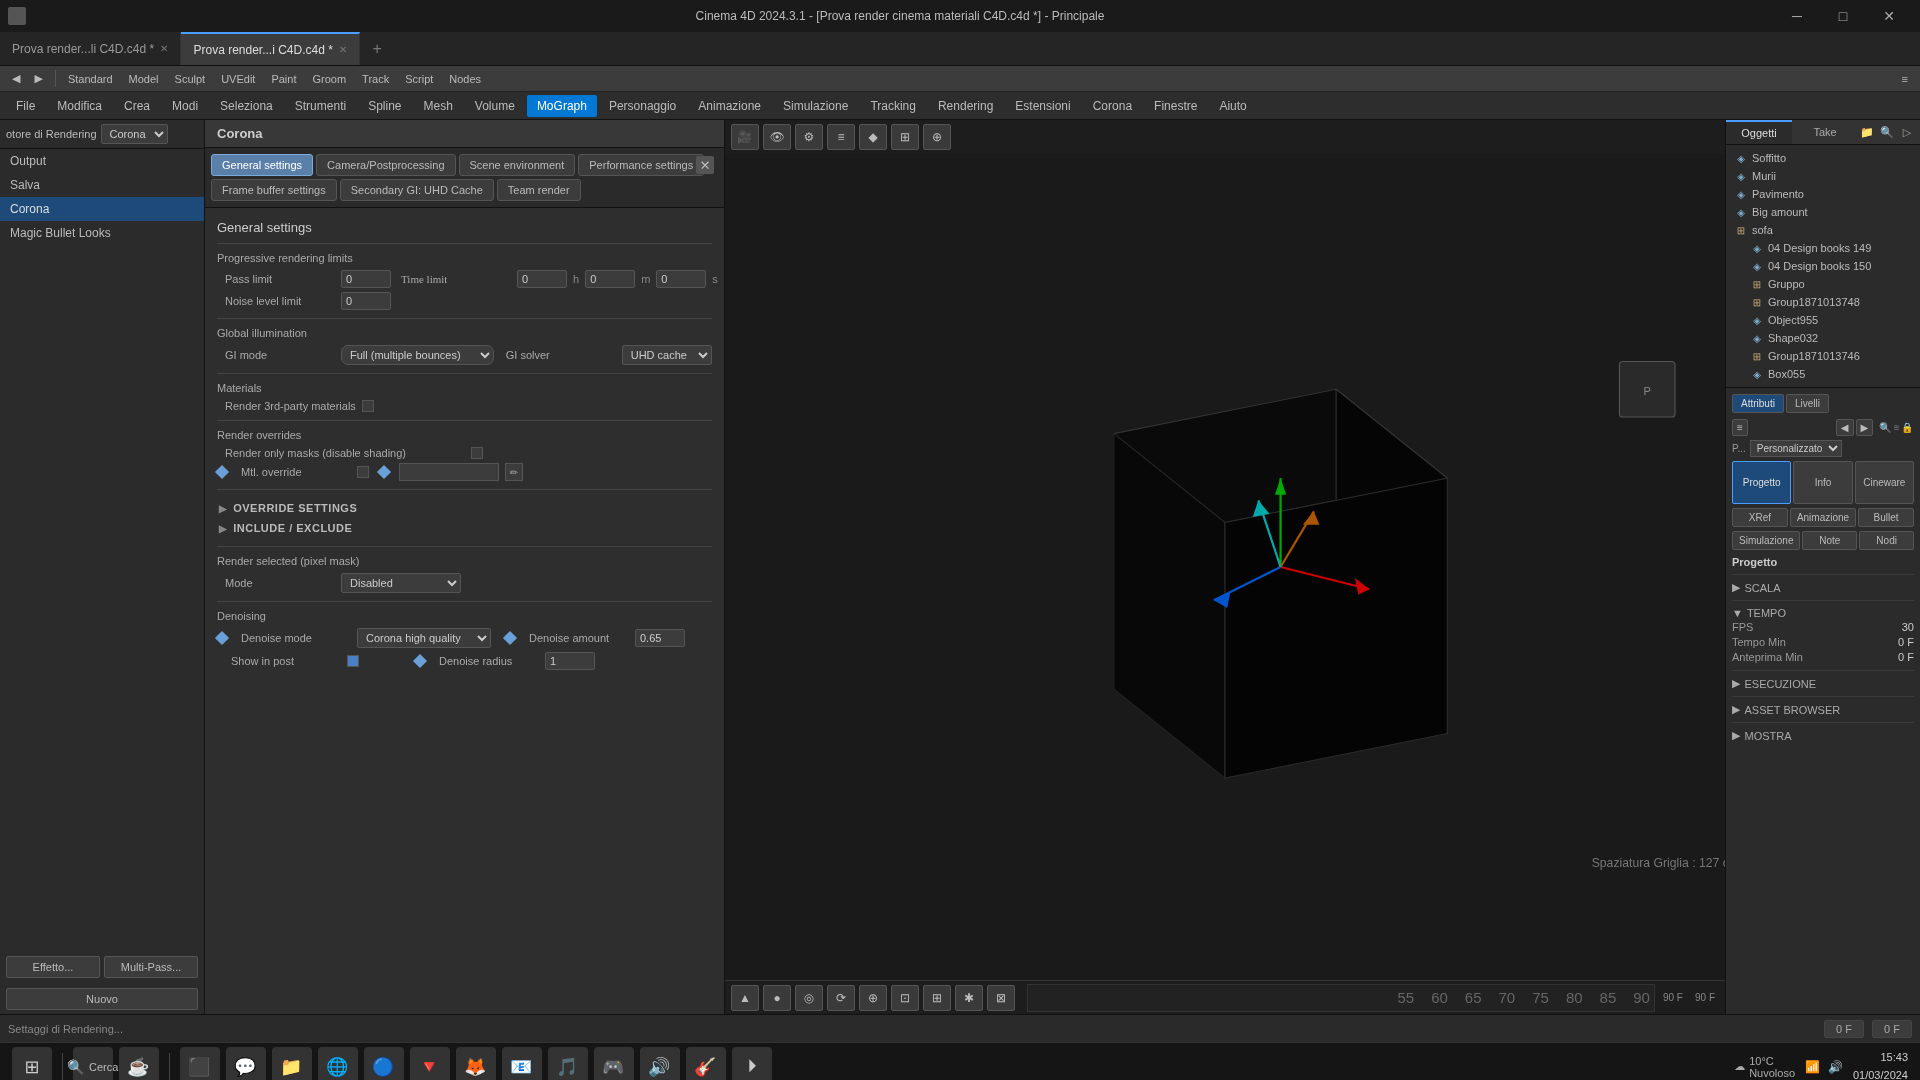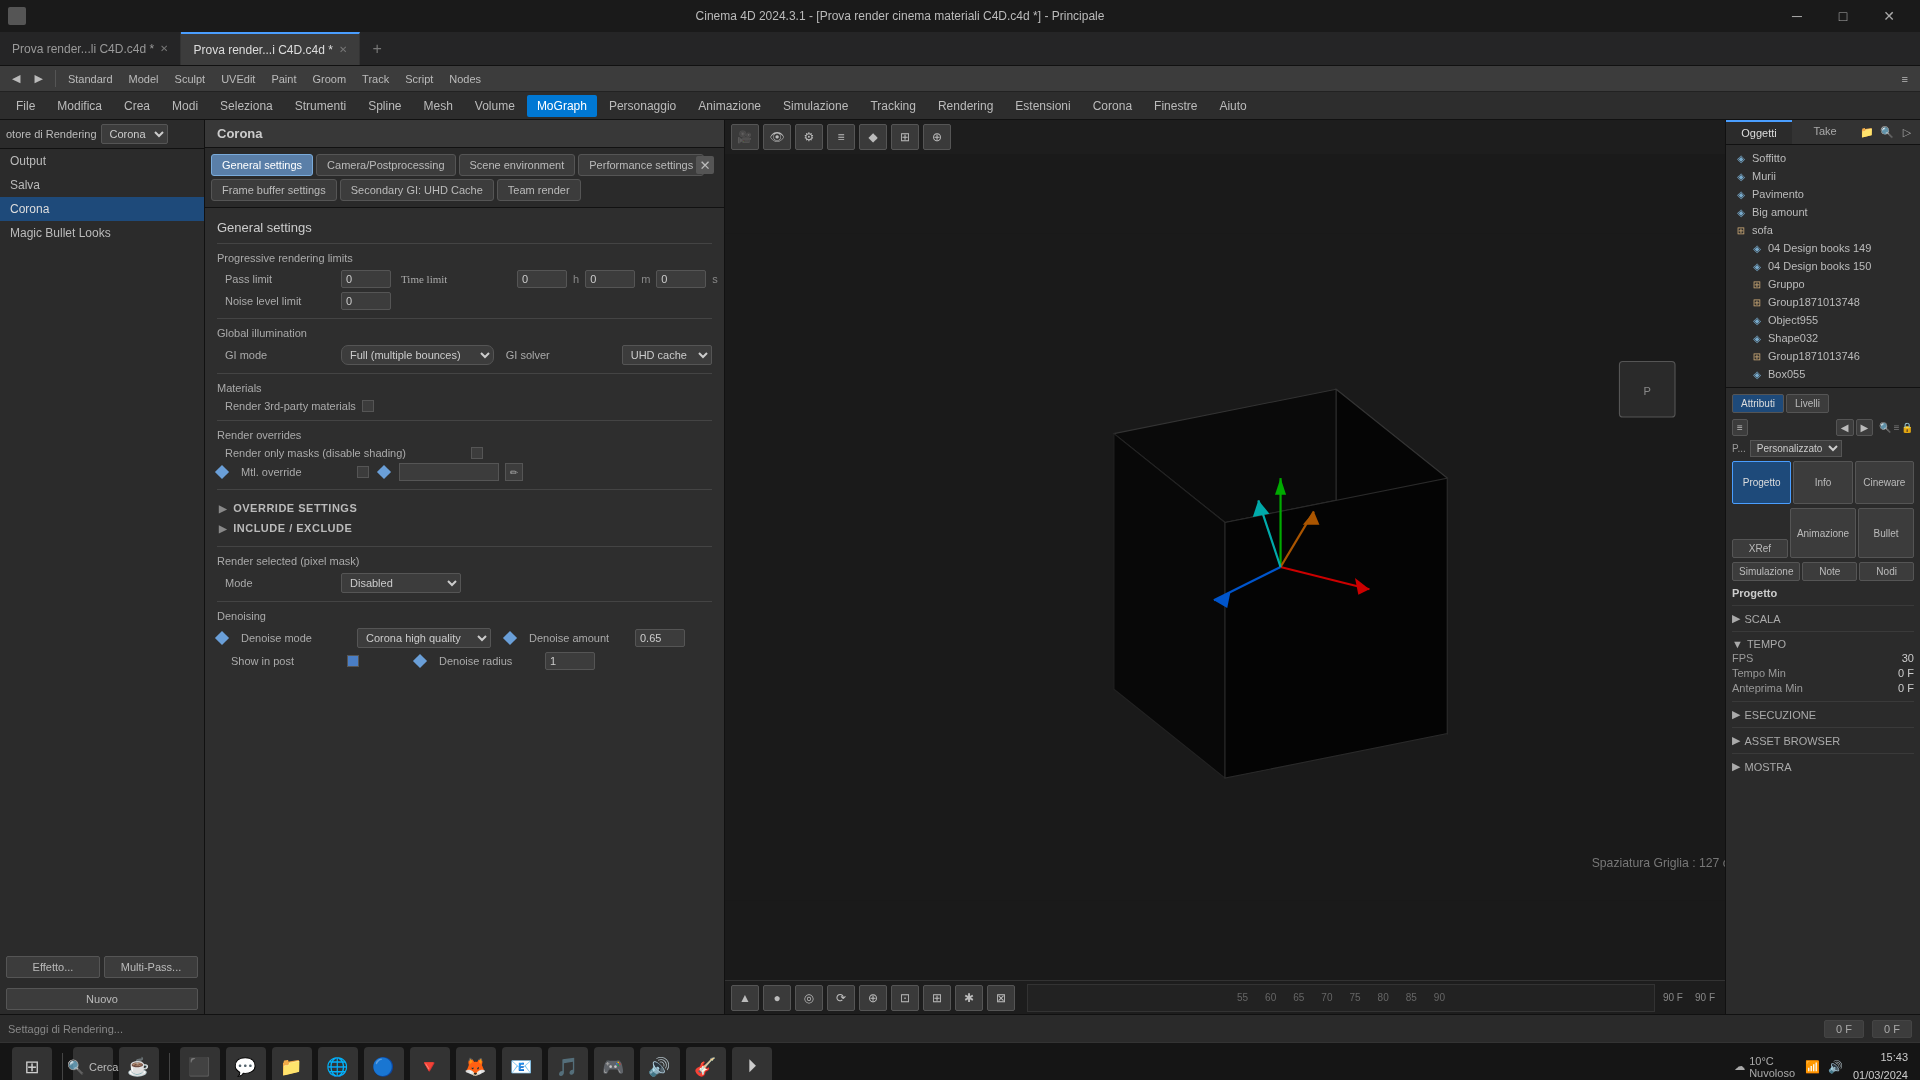--- a/index.html
+++ b/index.html
@@ -241,20 +241,21 @@
       width: 195px;
       background: #2b2b2b;
       border-left: 1px solid #111;
       display: flex;
       flex-direction: column;
     }
     #right-panel-tabs {
       display: flex;
       background: #333;
       border-bottom: 1px solid #111;
+      align-items: center;
     }
     .rpanel-tab {
       flex: 1;
       padding: 5px;
       text-align: center;
       cursor: pointer;
       font-size: 11px;
       color: #aaa;
     }
     .rpanel-tab.active { background: #2b2b2b; color: #ddd; border-top: 2px solid #4a9eff; }
@@ -642,21 +643,21 @@
       <div class="vp-btn">◎</div>
       <div class="vp-btn">⟳</div>
       <div class="vp-btn">⊕</div>
       <div class="vp-btn">⊡</div>
       <div class="vp-btn">⊞</div>
       <div class="vp-btn">✱</div>
       <div class="vp-btn">⊠</div>
 
       <div style="flex:1; position:relative; height:28px; margin-left:8px;">
         <div style="position:absolute; left:0; right:0; top:0; bottom:0; background:#222; border:1px solid #333; overflow:hidden; display:flex; align-items:center;">
-          <div style="display:flex; gap:17px; padding:0 4px; font-size:10px; color:#666; width:100%; justify-content:center;">
+          <div style="display:flex; gap:17px; padding:0 4px; font-size:15px; color:#666; width:100%; justify-content:flex-end;">
             <span>55</span>
             <span>60</span>
             <span>65</span>
             <span>70</span>
             <span>75</span>
             <span>80</span>
             <span>85</span>
             <span>90</span>
           </div>
         </div>
@@ -761,21 +762,21 @@
           <option>Personalizzato</option>
         </select>
       </div>
 
       <div style="display:flex; gap:2px; margin-bottom:4px;">
         <button style="background:#1e4a7a; border:1px solid #4a9eff; color:#ddd; padding:3px 6px; font-size:10px; cursor:pointer; border-radius:2px; flex:1;">Progetto</button>
         <button style="background:#3c3c3c; border:1px solid #555; color:#bbb; padding:3px 6px; font-size:10px; cursor:pointer; border-radius:2px; flex:1;">Info</button>
         <button style="background:#3c3c3c; border:1px solid #555; color:#bbb; padding:15px 6px; font-size:10px; cursor:pointer; border-radius:2px; flex:1;">Cineware</button>
       </div>
       <div style="display:flex; gap:2px; margin-bottom:4px;">
-        <button style="background:#3c3c3c; border:1px solid #555; color:#bbb; padding:3px 6px; font-size:10px; cursor:pointer; border-radius:2px; flex:1;margin-top:31px;">XRef</button>
+        <button style="background:#3c3c3c; border:1px solid #555; color:#bbb; padding:3px 6px; font-size:10px; cursor:pointer; border-radius:2px; flex:1;">XRef</button>
         <button style="background:#3c3c3c; border:1px solid #555; color:#bbb; padding:3px 6px; font-size:10px; cursor:pointer; border-radius:2px; flex:1;">Animazione</button>
         <button style="background:#3c3c3c; border:1px solid #555; color:#bbb; padding:3px 6px; font-size:10px; cursor:pointer; border-radius:2px; flex:1;">Bullet</button>
       </div>
       <div style="display:flex; gap:2px; margin-bottom:6px;">
         <button style="background:#3c3c3c; border:1px solid #555; color:#bbb; padding:3px 6px; font-size:10px; cursor:pointer; border-radius:2px; flex:1;">Simulazione</button>
         <button style="background:#3c3c3c; border:1px solid #555; color:#bbb; padding:3px 6px; font-size:10px; cursor:pointer; border-radius:2px; flex:1;">Note</button>
         <button style="background:#3c3c3c; border:1px solid #555; color:#bbb; padding:3px 6px; font-size:10px; cursor:pointer; border-radius:2px; flex:1;">Nodi</button>
       </div>
 
       <div style="font-size:11px; font-weight:bold; color:#ccc; margin-bottom:6px;">Progetto</div>

